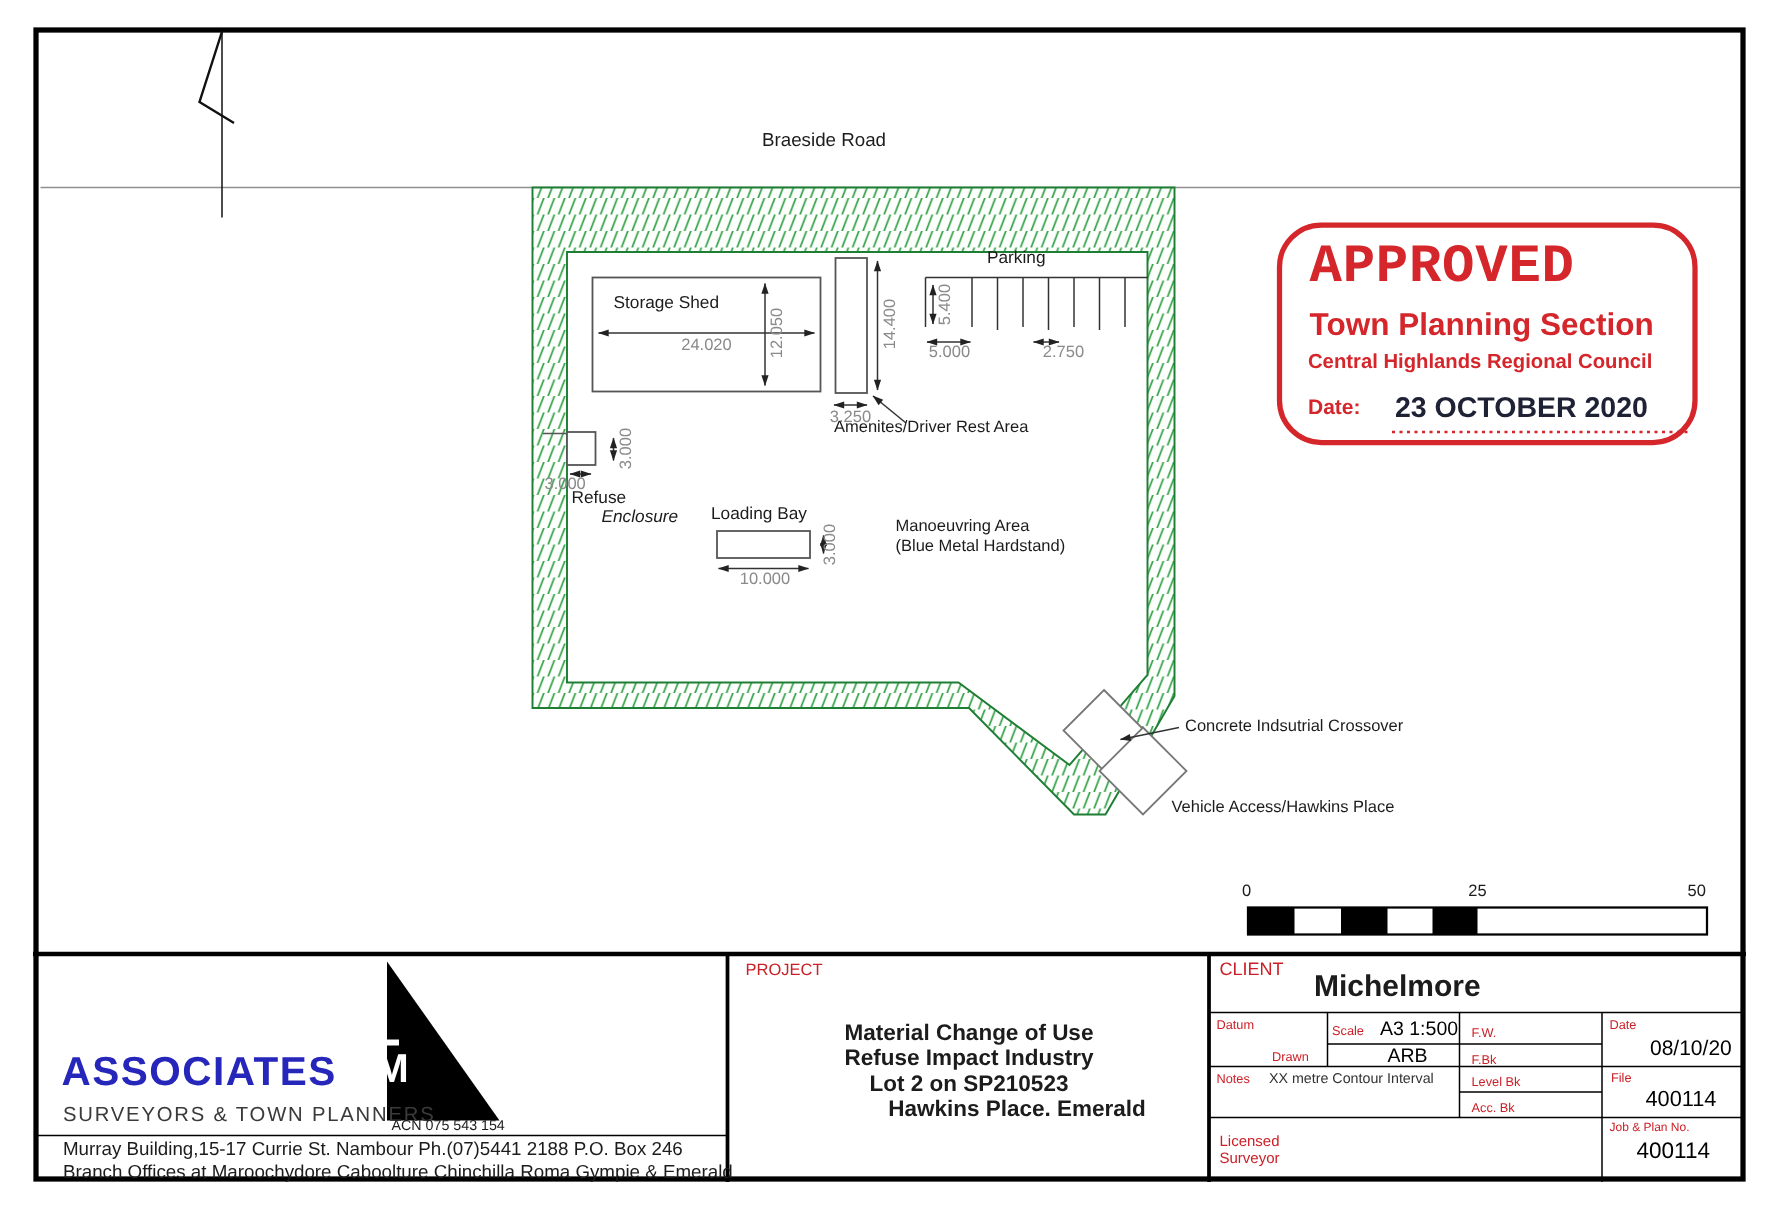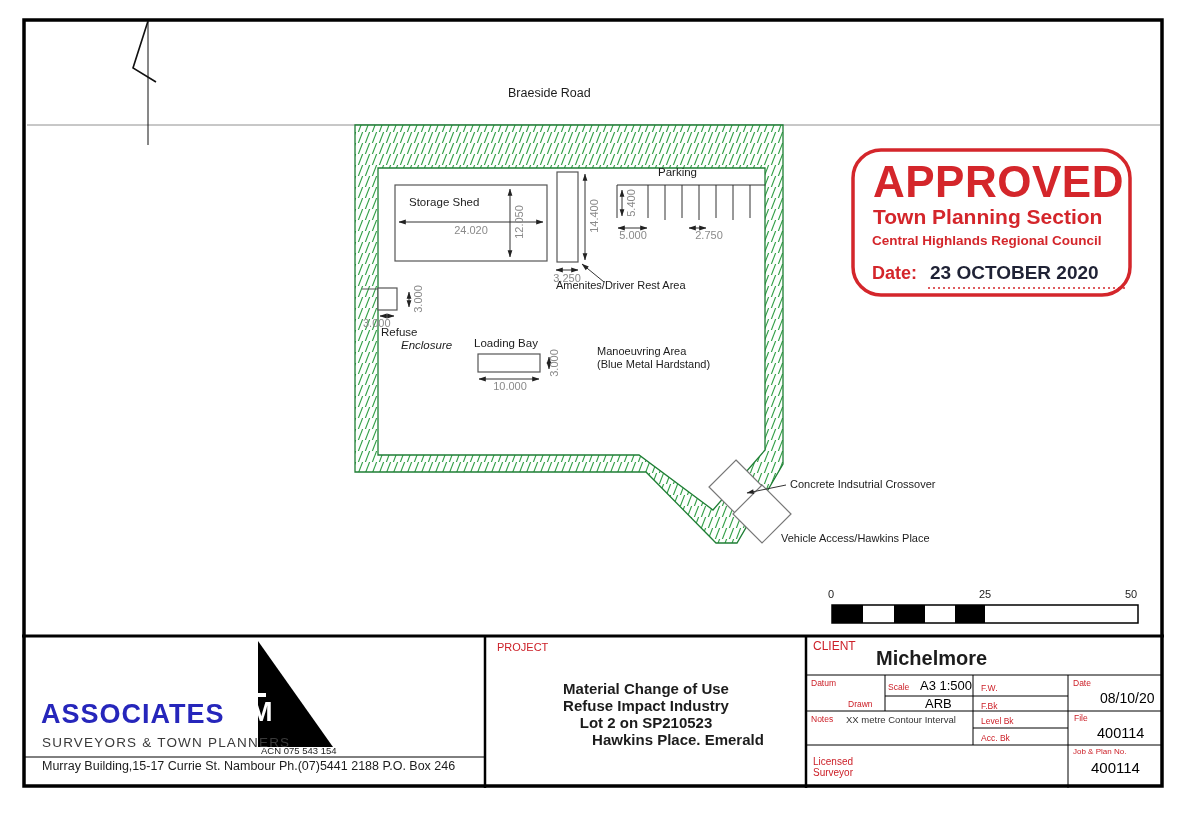--- a/index.html
+++ b/index.html
@@ -133,35 +133,36 @@
   <div class="lbl plan-lbl" style="left:474px;top:338px;">Loading Bay</div>
   <div class="lbl dim ctr" style="left:510px;top:381px;">10.000</div>
   <div class="lbl dim rot" style="left:554px;top:363px;">3.000</div>
 
   <div class="lbl plan-lbl" style="left:597px;top:346px;font-size:11px;">Manoeuvring Area</div>
   <div class="lbl plan-lbl" style="left:597px;top:359px;font-size:11px;">(Blue Metal Hardstand)</div>
 
   <div class="lbl plan-lbl" style="left:790px;top:479px;font-size:11px;">Concrete Indsutrial Crossover</div>
   <div class="lbl plan-lbl" style="left:781px;top:533px;font-size:11px;">Vehicle Access/Hawkins Place</div>
 
-  <div class="lbl stamp-red" style="left:873px;top:160px;font-size:44px;font-weight:bold;letter-spacing:0.5px;">APPROVED</div>
+  <div class="lbl stamp-red" style="left:873px;top:160px;font-size:36px;font-weight:bold;letter-spacing:0.5px;font-family:Liberation Mono, monospace;">APPROVED</div>
   <div class="lbl stamp-red" style="left:873px;top:206px;font-size:21px;font-weight:bold;">Town Planning Section</div>
   <div class="lbl stamp-red" style="left:872px;top:234px;font-size:13.5px;font-weight:bold;">Central Highlands Regional Council</div>
-  <div class="lbl stamp-red" style="left:872px;top:264px;font-size:18px;font-weight:bold;">Date:</div>
+  <div class="lbl stamp-red" style="left:872px;top:264px;font-size:14px;font-weight:bold;">Date:</div>
   <div class="lbl" style="left:930px;top:263px;font-size:19px;font-weight:bold;color:#1f2235;">23 OCTOBER 2020</div>
 
   <div class="lbl" style="left:828px;top:589px;font-size:11px;">0</div>
   <div class="lbl ctr" style="left:985px;top:589px;font-size:11px;">25</div>
   <div class="lbl" style="left:1125px;top:589px;font-size:11px;">50</div>
 
   <div class="lbl" style="left:41px;top:701px;font-size:27px;font-weight:bold;color:#2626bb;letter-spacing:1px;">ASSOCIATES</div>
   <div class="lbl" style="left:42px;top:736px;font-size:13.5px;color:#3a3a3a;letter-spacing:1.2px;">SURVEYORS &amp; TOWN PLANNERS</div>
   <div class="lbl" style="left:250px;top:699px;font-size:27px;font-weight:bold;color:#fff;z-index:3;">M</div>
   <div class="lbl" style="left:261px;top:746px;font-size:9.5px;">ACN 075 543 154</div>
   <div class="lbl" style="left:42px;top:760px;font-size:12.5px;">Murray Building,15-17 Currie St. Nambour Ph.(07)5441 2188 P.O. Box 246</div>
+  <div class="lbl" style="left:42px;top:775px;font-size:12.5px;">Branch Offices at Maroochydore Caboolture Chinchilla Roma Gympie &amp; Emerald</div>
 
   <div class="lbl red" style="left:497px;top:642px;font-size:11px;">PROJECT</div>
   <div class="lbl ctr" style="left:646px;top:681px;font-size:15px;font-weight:bold;">Material Change of Use</div>
   <div class="lbl ctr" style="left:646px;top:698px;font-size:15px;font-weight:bold;">Refuse Impact Industry</div>
   <div class="lbl ctr" style="left:646px;top:715px;font-size:15px;font-weight:bold;">Lot 2 on SP210523</div>
   <div class="lbl ctr" style="left:646px;top:732px;font-size:15px;font-weight:bold;margin-left:32px;">Hawkins Place. Emerald</div>
 
   <div class="lbl red" style="left:813px;top:640px;font-size:12px;">CLIENT</div>
   <div class="lbl" style="left:876px;top:648px;font-size:20px;font-weight:bold;">Michelmore</div>
 

